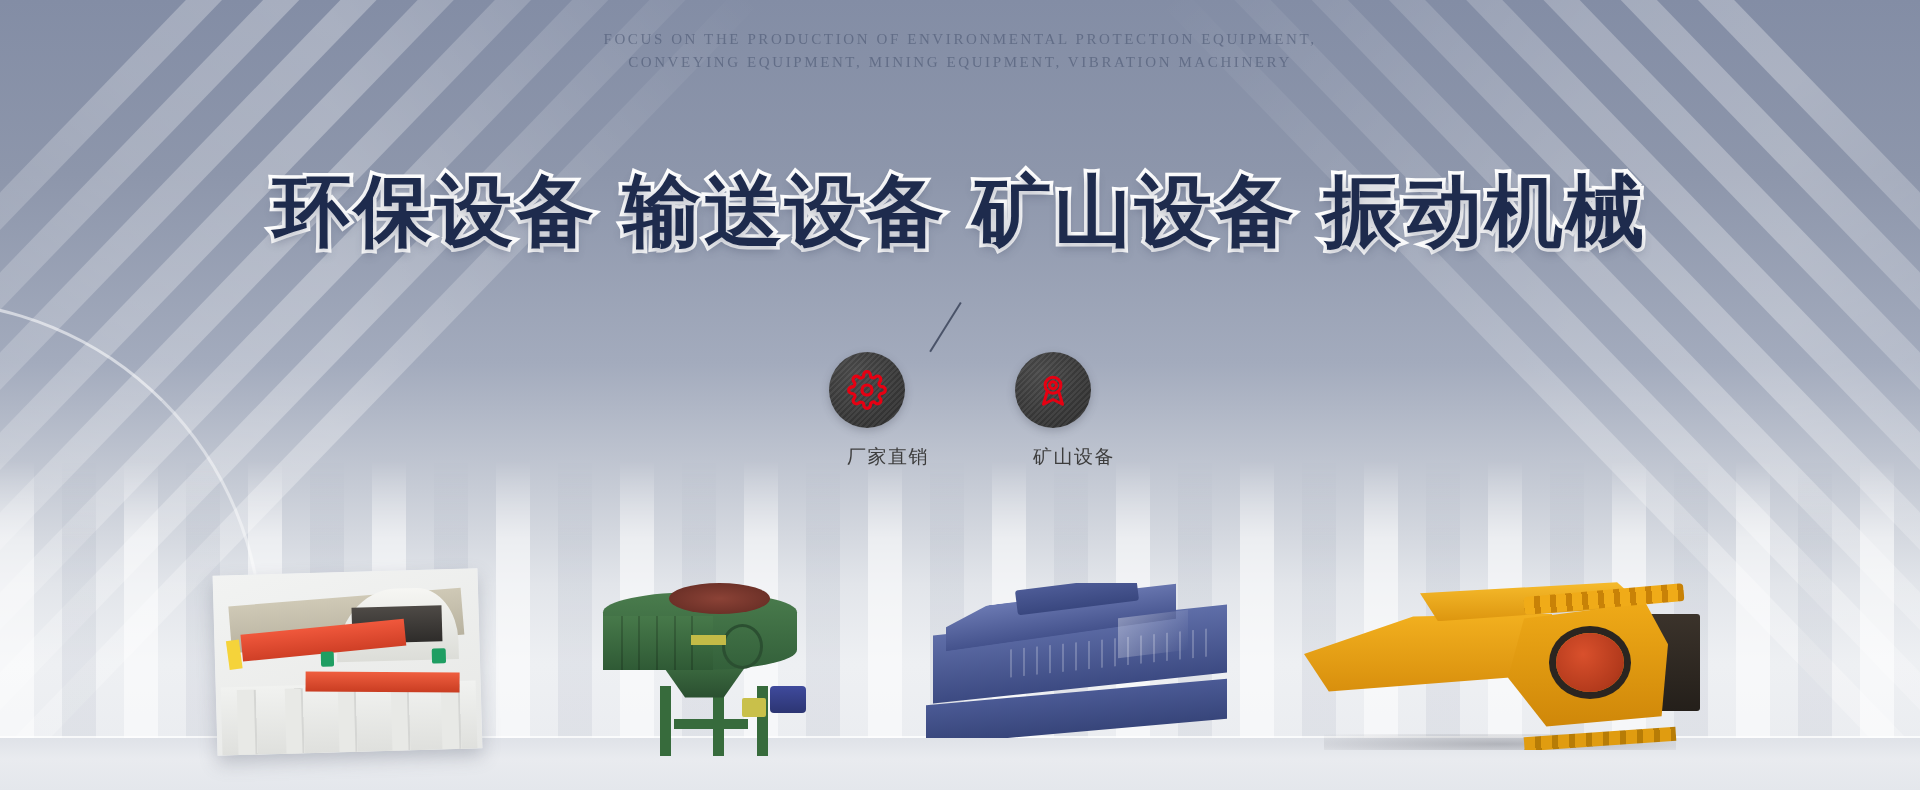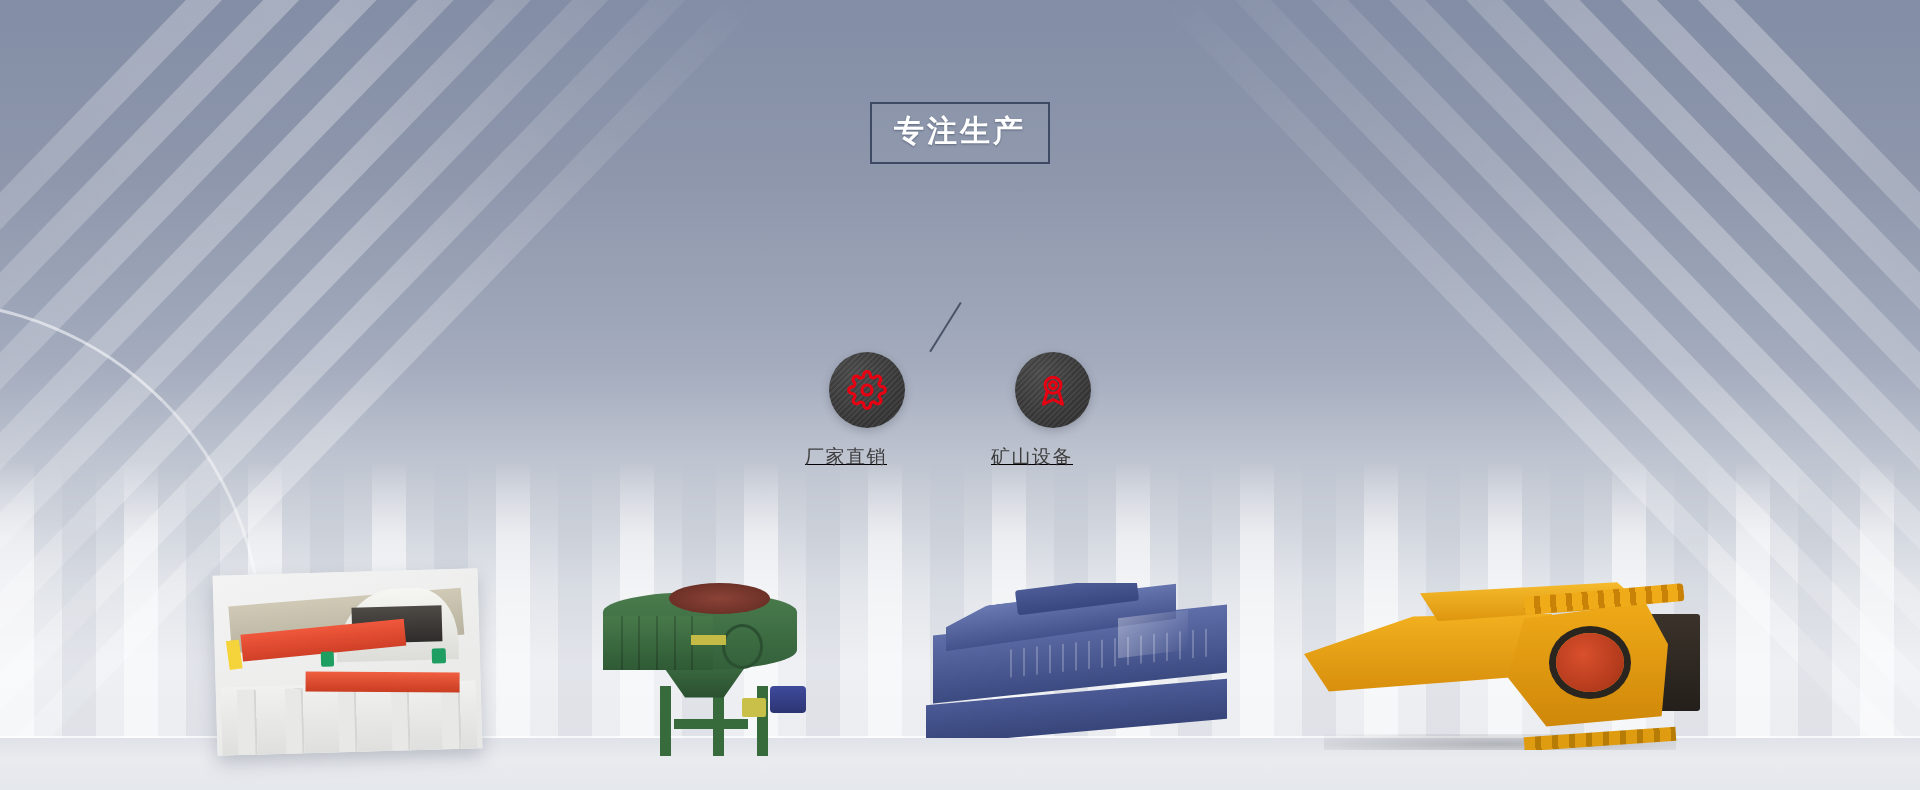--- a/index.html
+++ b/index.html
@@ -112,21 +112,21 @@
     transform: rotate(32deg);
     transform-origin: top left;
   }
 
   
   .features {
     position:absolute; top: 352px; left: 0; right:0;
     display:flex; justify-content:center; align-items:flex-start;
     gap: 62px;
   }
-  .feature { width: 124px; text-align:left;text-decoration:underline; }
+  .feature { width: 124px; text-align:right; }
   .feature-circle {
     width: 76px; height: 76px; border-radius: 50%;
     margin: 0 auto;
     background:
       repeating-linear-gradient(-45deg, rgba(255,255,255,0.05) 0 2px, rgba(0,0,0,0.06) 2px 4px),
       radial-gradient(circle at 34% 28%, #4c4c4c 0%, #3a3a3a 55%, #2e2e2e 100%);
     display:flex; align-items:center; justify-content:center;
     box-shadow: 0 3px 8px rgba(60,65,80,0.28);
   }
   .feature-circle svg { display:block; }
@@ -253,23 +253,27 @@
     <div class="band dr" style="top:360px;"></div>
     <div class="band dr" style="top:440px;"></div>
     <div class="band dr" style="top:520px;"></div>
 
     <div class="vstripes"></div>
     <div class="corner-arc"></div>
     <div class="floor-line"></div>
     <div class="floor"></div>
   </div>
 
-
-  <div class="badge">专注生产</div>
-
+  <div class="eyebrow">FOCUS ON THE PRODUCTION OF ENVIRONMENTAL PROTECTION EQUIPMENT,
+CONVEYING EQUIPMENT, MINING EQUIPMENT, VIBRATION MACHINERY</div>
+
+
+  <div class="headline">
+    <span>环保设备</span><span class="gap"></span><span>输送设备</span><span class="gap"></span><span>矿山设备</span><span class="gap"></span><span>振动机械</span>
+  </div>
 
   <div class="slash"></div>
 
   <div class="features">
 
     <div class="feature">
       <div class="feature-circle">
         <svg width="40" height="40" viewBox="0 0 24 24" fill="none" stroke="#e60012" stroke-width="1.9" stroke-linecap="round" stroke-linejoin="round">
           <circle cx="12" cy="12" r="3"></circle>
           <path d="M19.4 15a1.65 1.65 0 0 0 .33 1.82l.06.06a2 2 0 1 1-2.83 2.83l-.06-.06a1.65 1.65 0 0 0-1.82-.33 1.65 1.65 0 0 0-1 1.51V21a2 2 0 1 1-4 0v-.09A1.65 1.65 0 0 0 9 19.4a1.65 1.65 0 0 0-1.82.33l-.06.06a2 2 0 1 1-2.83-2.83l.06-.06a1.65 1.65 0 0 0 .33-1.82 1.65 1.65 0 0 0-1.51-1H3a2 2 0 1 1 0-4h.09A1.65 1.65 0 0 0 4.6 9a1.65 1.65 0 0 0-.33-1.82l-.06-.06a2 2 0 1 1 2.83-2.83l.06.06A1.65 1.65 0 0 0 9 4.6a1.65 1.65 0 0 0 1-1.51V3a2 2 0 1 1 4 0v.09a1.65 1.65 0 0 0 1 1.51 1.65 1.65 0 0 0 1.82-.33l.06-.06a2 2 0 1 1 2.83 2.83l-.06.06a1.65 1.65 0 0 0-.33 1.82V9a1.65 1.65 0 0 0 1.51 1H21a2 2 0 1 1 0 4h-.09a1.65 1.65 0 0 0-1.51 1z"></path>

